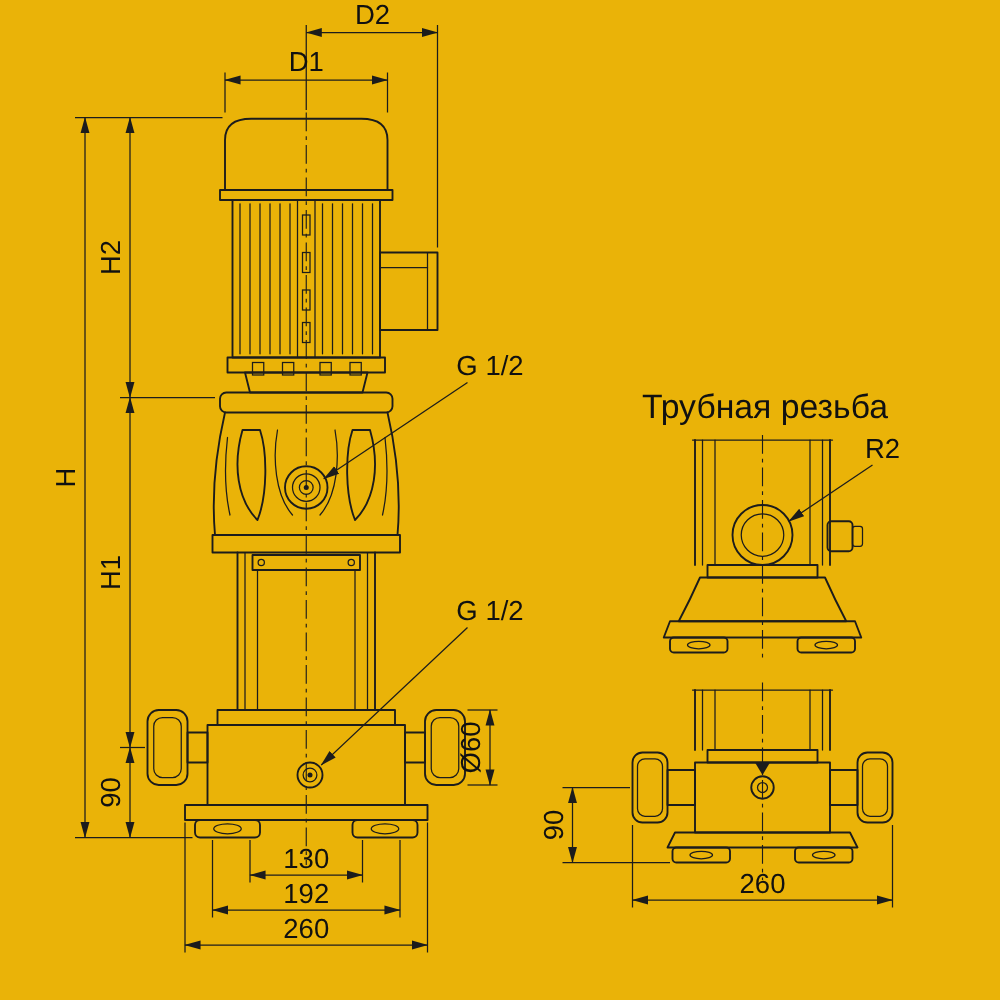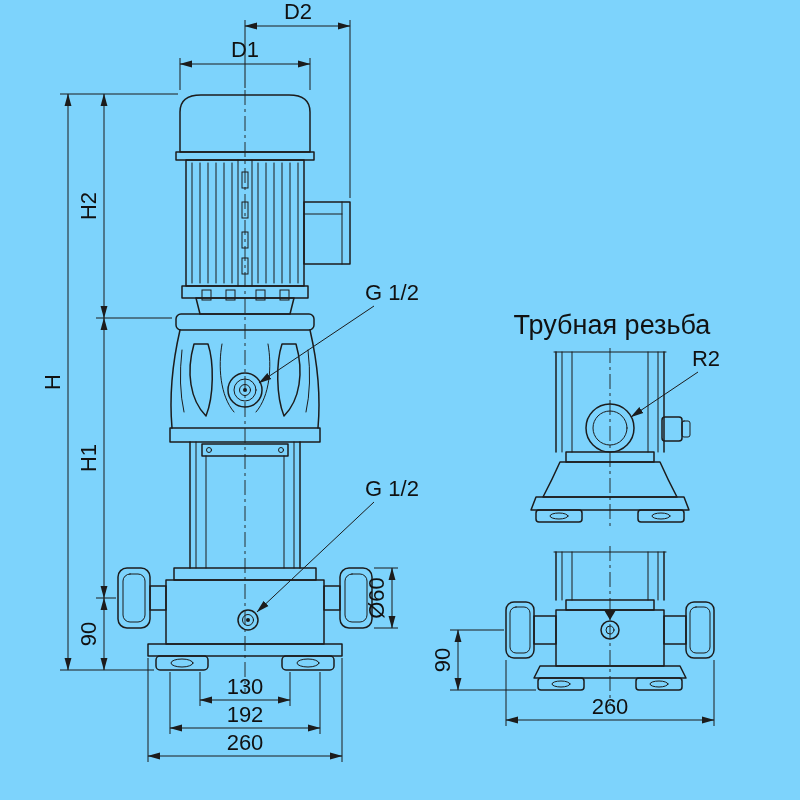--- a/index.html
+++ b/index.html
@@ -1,16 +1,16 @@
 <!DOCTYPE html>
 <html><head>
 <meta charset="utf-8">
 <style>
   html,body{margin:0;padding:0;background:#ffffff;}
-  .sheet{width:800px;height:800px;background:#7dd3fc;position:relative;overflow:hidden;}
+  .sheet{width:800px;height:800px;background:#eab308;position:relative;overflow:hidden;}
   svg{display:block;}
   text{font-family:"Liberation Sans", sans-serif;fill:#111111;}
   .dimtxt{font-size:22px;}
   .titletxt{font-size:27px;}
   .ln{stroke:#1c1c1c;stroke-width:1.5;fill:none;stroke-linecap:round;stroke-linejoin:round;}
   .lnthin{stroke:#1c1c1c;stroke-width:1;fill:none;stroke-linecap:round;}
   .dim{stroke:#1c1c1c;stroke-width:1;fill:none;}
   .cl{stroke:#1c1c1c;stroke-width:0.9;fill:none;stroke-dasharray:15 4 3 4;}
   .blk{fill:#1c1c1c;stroke:none;}
 </style>

